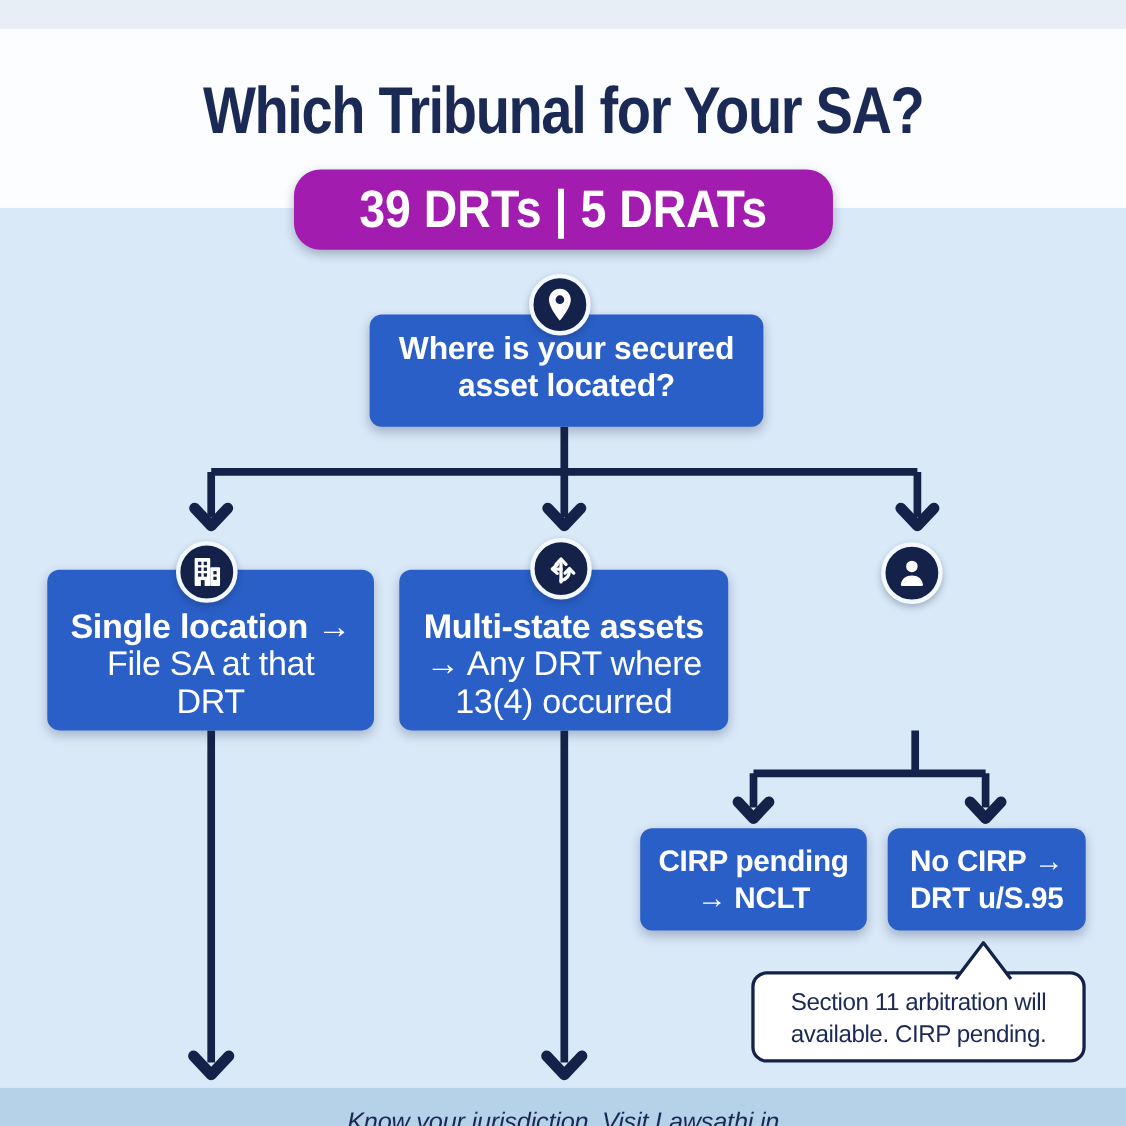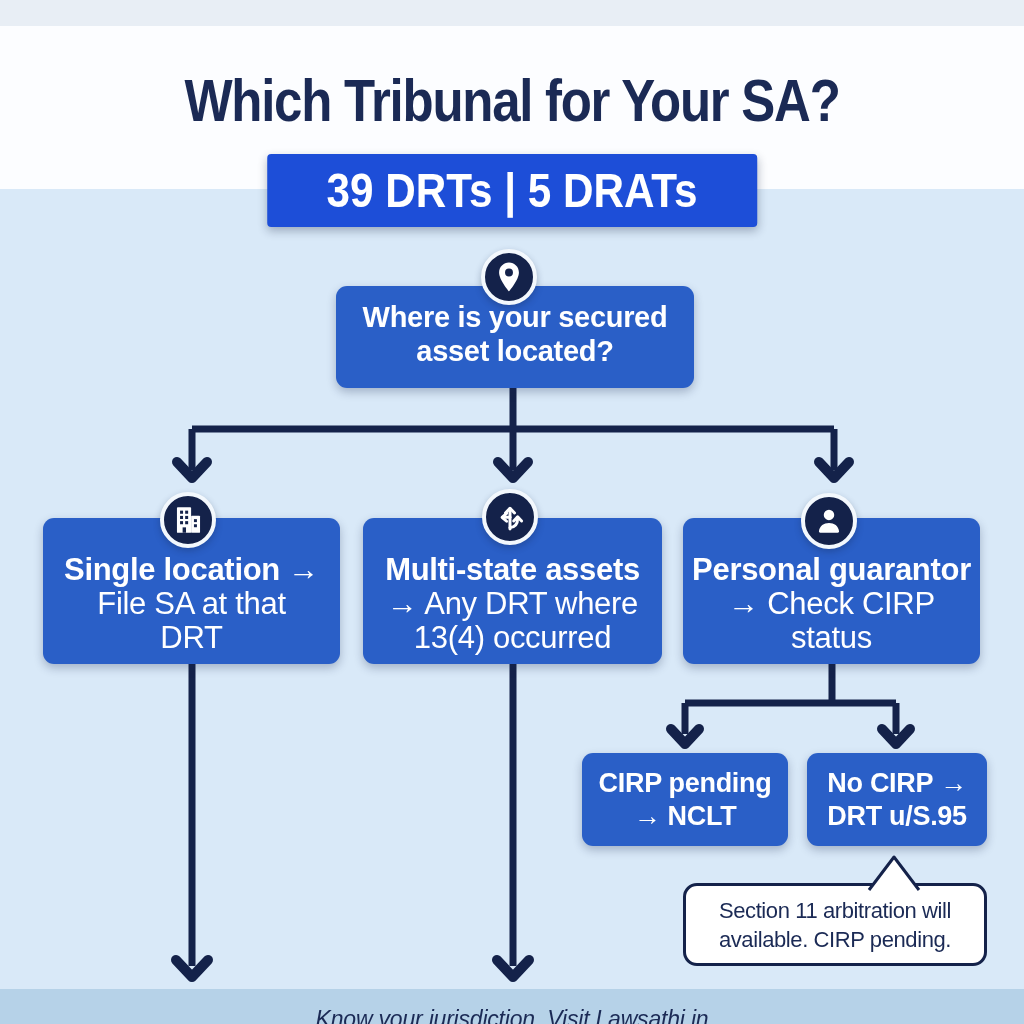--- a/index.html
+++ b/index.html
@@ -11,21 +11,21 @@
     margin-top:26px;
   }
   .top-band{position:absolute;left:0;top:0;width:1024px;height:163px;background:#fcfdff;}
   .title{
     position:absolute;left:0;top:40px;width:1024px;text-align:center;
     font-size:60px;font-weight:bold;color:#1b2a55;letter-spacing:-1.5px;
     transform:scaleX(0.85);transform-origin:center;white-space:nowrap;
   }
   .badge{
     position:absolute;left:50%;top:128px;transform:translateX(-50%);
-    background:#1d4ed8;color:#ffffff;border-radius:4px;
+    background:#a21caf;color:#ffffff;border-radius:24px;
     padding:9px 34px;box-shadow:0 4px 10px rgba(16,30,60,.3);
   }
   .badge-text{
     font-size:48px;font-weight:bold;letter-spacing:0;
     transform:scaleX(0.88);transform-origin:center;white-space:nowrap;
   }
   svg.connectors{position:absolute;left:0;top:0;pointer-events:none;}
   .flow-line{stroke:#14224a;stroke-width:7;fill:none;}
   .flow-head{stroke:#14224a;stroke-width:10;fill:none;stroke-linecap:round;stroke-linejoin:round;}
   .node{
@@ -145,25 +145,20 @@
     <div class="ln ln1">Multi-state assets</div>
     <div class="ln">→ Any DRT where</div>
     <div class="ln">13(4) occurred</div>
   </div>
 
   <div class="icon-circle" style="left:801px;top:467px;">
     <svg width="34" height="34" viewBox="0 0 24 24">
       <path fill="#ffffff" d="M12 11.4a3.7 3.7 0 1 0 0-7.4 3.7 3.7 0 0 0 0 7.4zm-7.1 7.9c.5-3.8 3.4-5.8 7.1-5.8s6.6 2 7.1 5.8c.1.5-.4 1-.9 1H5.8c-.5 0-1-.5-.9-1z"></path>
     </svg>
   </div>
-  <div class="node branch-node z-node" style="left:683px;">
-    <div class="ln ln1">Personal guarantor</div>
-    <div class="ln">→ Check CIRP</div>
-    <div class="ln">status</div>
-  </div>
 
   <div class="node outcome-node z-node" style="left:582px;width:206px;">
     <div class="ln">CIRP pending</div>
     <div class="ln">→ NCLT</div>
   </div>
   <div class="node outcome-node z-node" style="left:807px;width:180px;">
     <div class="ln">No CIRP →</div>
     <div class="ln">DRT u/S.95</div>
   </div>
 

